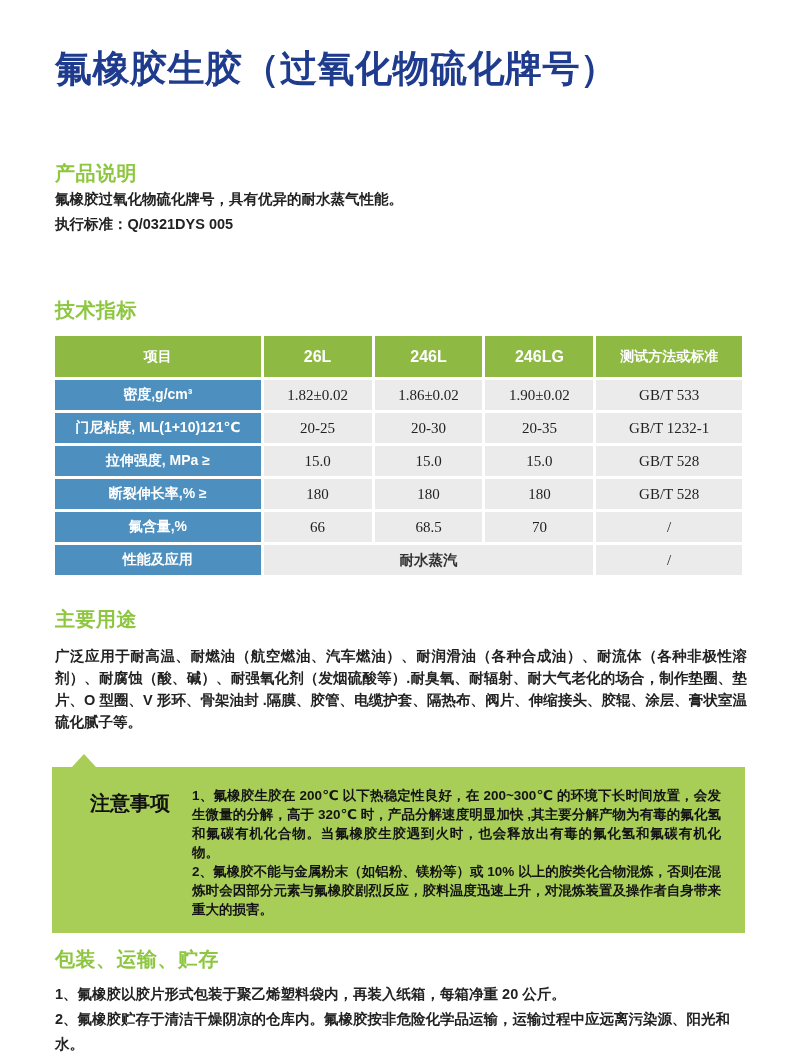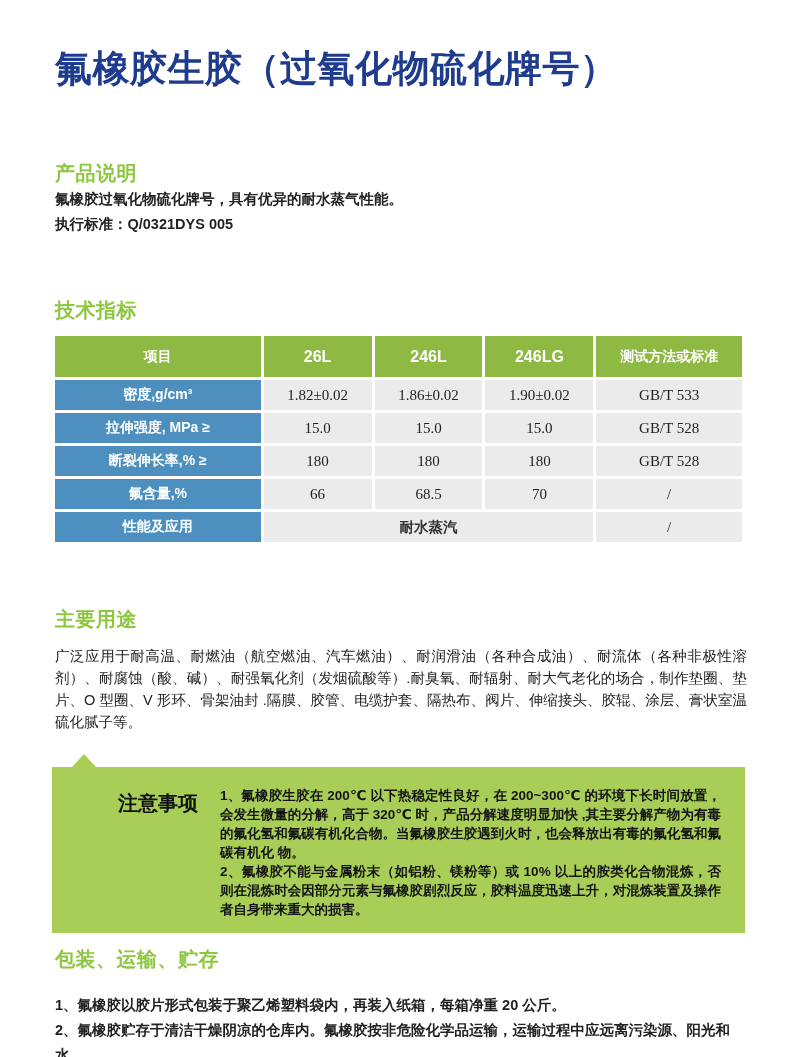--- a/index.html
+++ b/index.html
@@ -52,51 +52,51 @@
     font-family:"Liberation Serif","DejaVu Serif",serif; font-size:15px;
   }
   .spec-table td.merged {
     background:#ebebeb; color:#333; font-size:14.5px; font-weight:bold;
   }
   .col-item { width:202px; } .col-grade { width:106px; } .col-method { width:143px; }
 
   
   .sec-uses { position:absolute; left:55px; top:606px; width:692px; }
   .sec-uses .uses-text {
-    margin-top:12px; font-size:14.5px; font-weight:400; color:#222;
+    margin-top:12px; font-size:14.5px; font-weight:700; color:#222;
     line-height:22px; text-align:justify;
   }
 
   
   .note-box {
     position:absolute; left:52px; top:767px; width:693px; min-height:119px;
     background:#a8ce58; display:flex; align-items:flex-start;
     padding:19px 24px 14px 38px;
   }
   .note-tip {
     position:absolute; top:-13px; left:20px; width:0; height:0;
     border-left:12px solid transparent; border-right:12px solid transparent;
     border-bottom:13px solid #a8ce58;
   }
   .note-label {
     flex:0 0 84px; font-size:20px; font-weight:bold; color:#111;
-    margin-top:4px; white-space:nowrap;margin-left:28px;
+    margin-top:4px; white-space:nowrap;
   }
   .note-body { flex:1; margin-left:18px; }
   .note-body p {
     font-size:13.5px; font-weight:600; color:#141414; line-height:19px;
     text-align:justify;
   }
 
   
   .sec-pack { position:absolute; left:55px; top:946px; width:692px; }
   .sec-pack .pack-line {
     font-size:14.5px; font-weight:600; color:#222; line-height:25px;
   }
-  .sec-pack .pack-line.first { margin-top:20px; }
+  .sec-pack .pack-line.first { margin-top:9px; }
 </style>
 </head>
 <body>
 
 <div class="page">
 
   <h1 class="doc-title">氟橡胶生胶（过氧化物硫化牌号）</h1>
 
   <section class="sec-product">
     <h2 class="sec-heading">产品说明</h2>
@@ -123,20 +123,27 @@
           <th>测试方法或标准</th>
         </tr>
       </thead>
       <tbody>
         <tr>
           <td class="rowlabel">密度,g/cm³</td>
           <td class="val">1.82±0.02</td>
           <td class="val">1.86±0.02</td>
           <td class="val">1.90±0.02</td>
           <td class="val">GB/T 533</td>
+        </tr>
+        <tr>
+          <td class="rowlabel">门尼粘度, ML(1+10)121℃</td>
+          <td class="val">20-25</td>
+          <td class="val">20-30</td>
+          <td class="val">20-35</td>
+          <td class="val">GB/T 1232-1</td>
         </tr>
         <tr>
           <td class="rowlabel">拉伸强度, MPa ≥</td>
           <td class="val">15.0</td>
           <td class="val">15.0</td>
           <td class="val">15.0</td>
           <td class="val">GB/T 528</td>
         </tr>
         <tr>
           <td class="rowlabel">断裂伸长率,% ≥</td>

